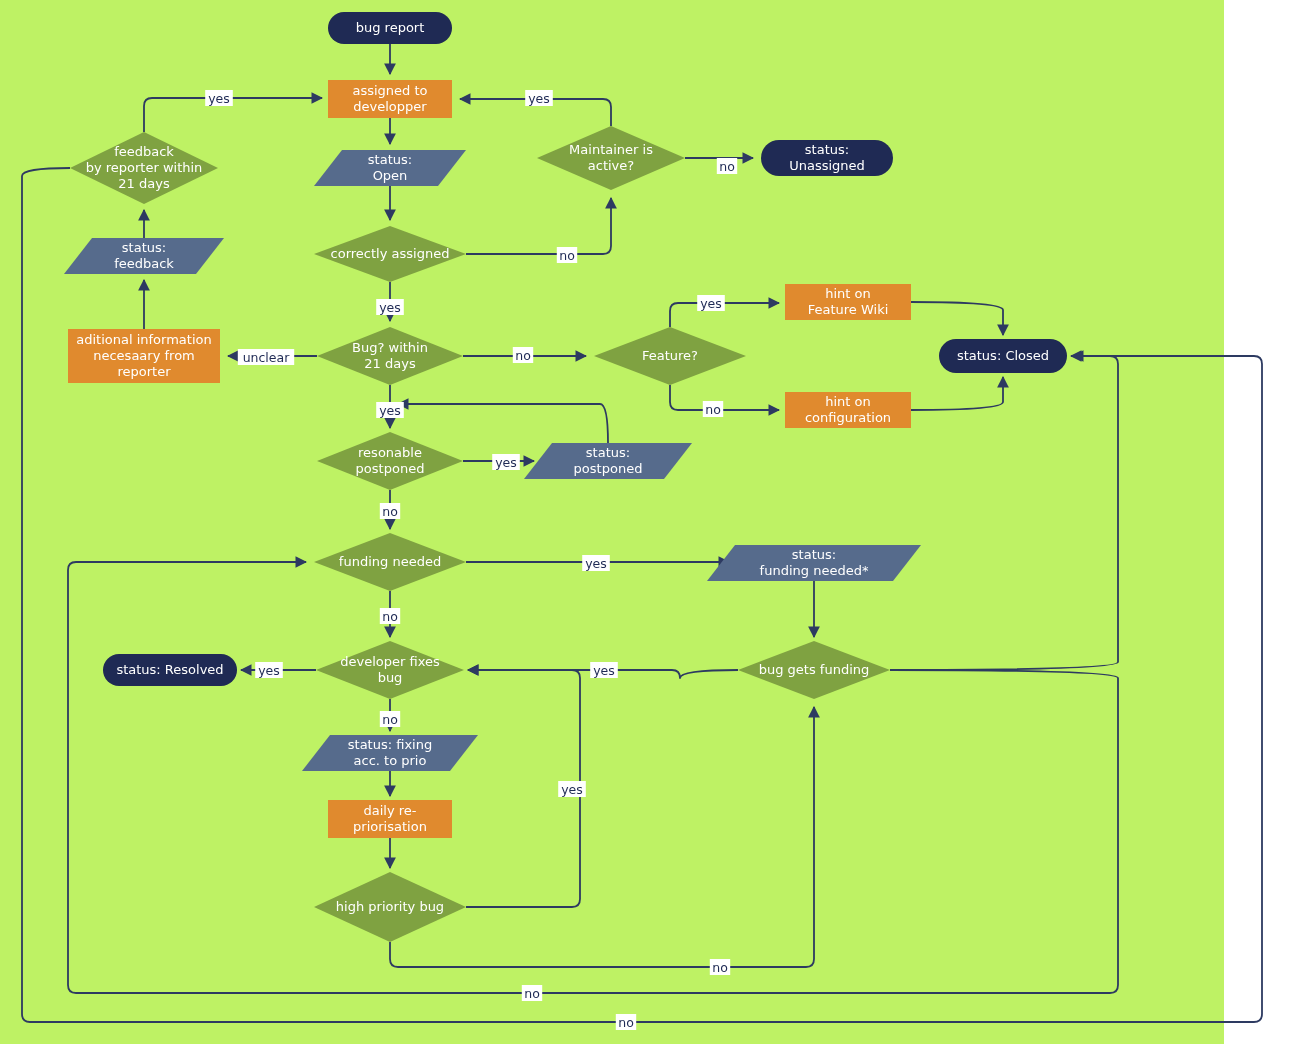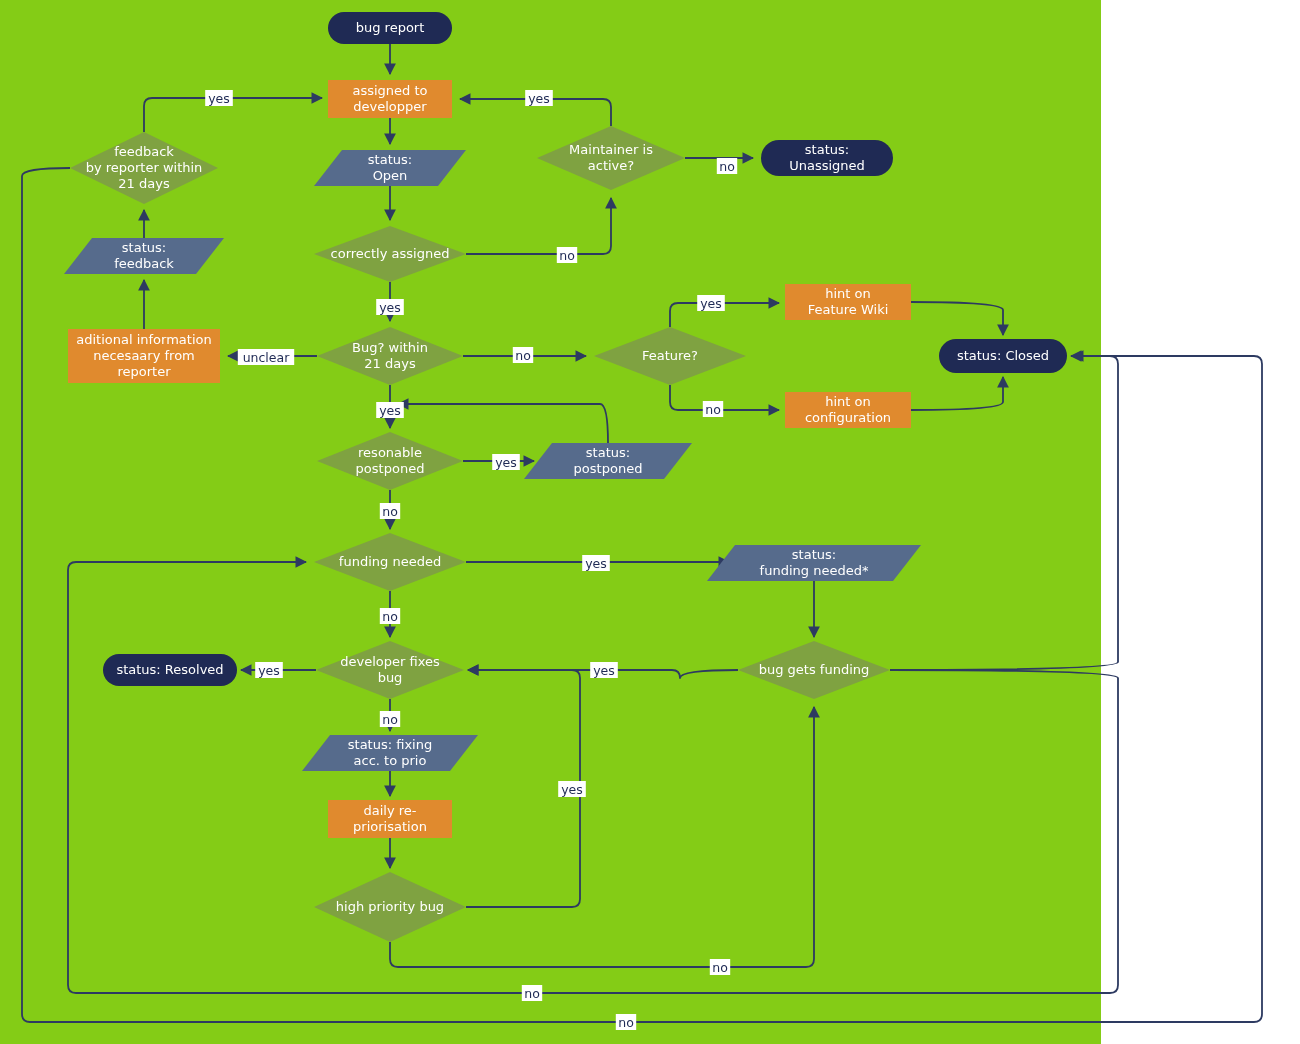--- a/index.html
+++ b/index.html
@@ -1,18 +1,18 @@
 <!DOCTYPE html>
 <html><head>
 <meta charset="utf-8">
 <style>
   html,body{margin:0;padding:0;background:#ffffff;}
   body{width:1300px;height:1044px;overflow:hidden;
        font-family:"DejaVu Sans","Liberation Sans",sans-serif;}
-  #stage{position:relative;width:1101px;height:1044px;background:#84cc16;}
+  #stage{position:relative;width:1224px;height:1044px;background:#bef264;}
   svg{display:block;}
   .nodeText{fill:#ffffff;font-family:"DejaVu Sans","Liberation Sans",sans-serif;
             font-size:13px;text-anchor:middle;dominant-baseline:middle;}
   .edgeLabel{fill:#1F2A54;font-family:"DejaVu Sans","Liberation Sans",sans-serif;
              font-size:12.5px;text-anchor:middle;dominant-baseline:middle;}
   .edgeLabelBg{fill:#ffffff;}
 </style>
 </head>
 <body>
 

